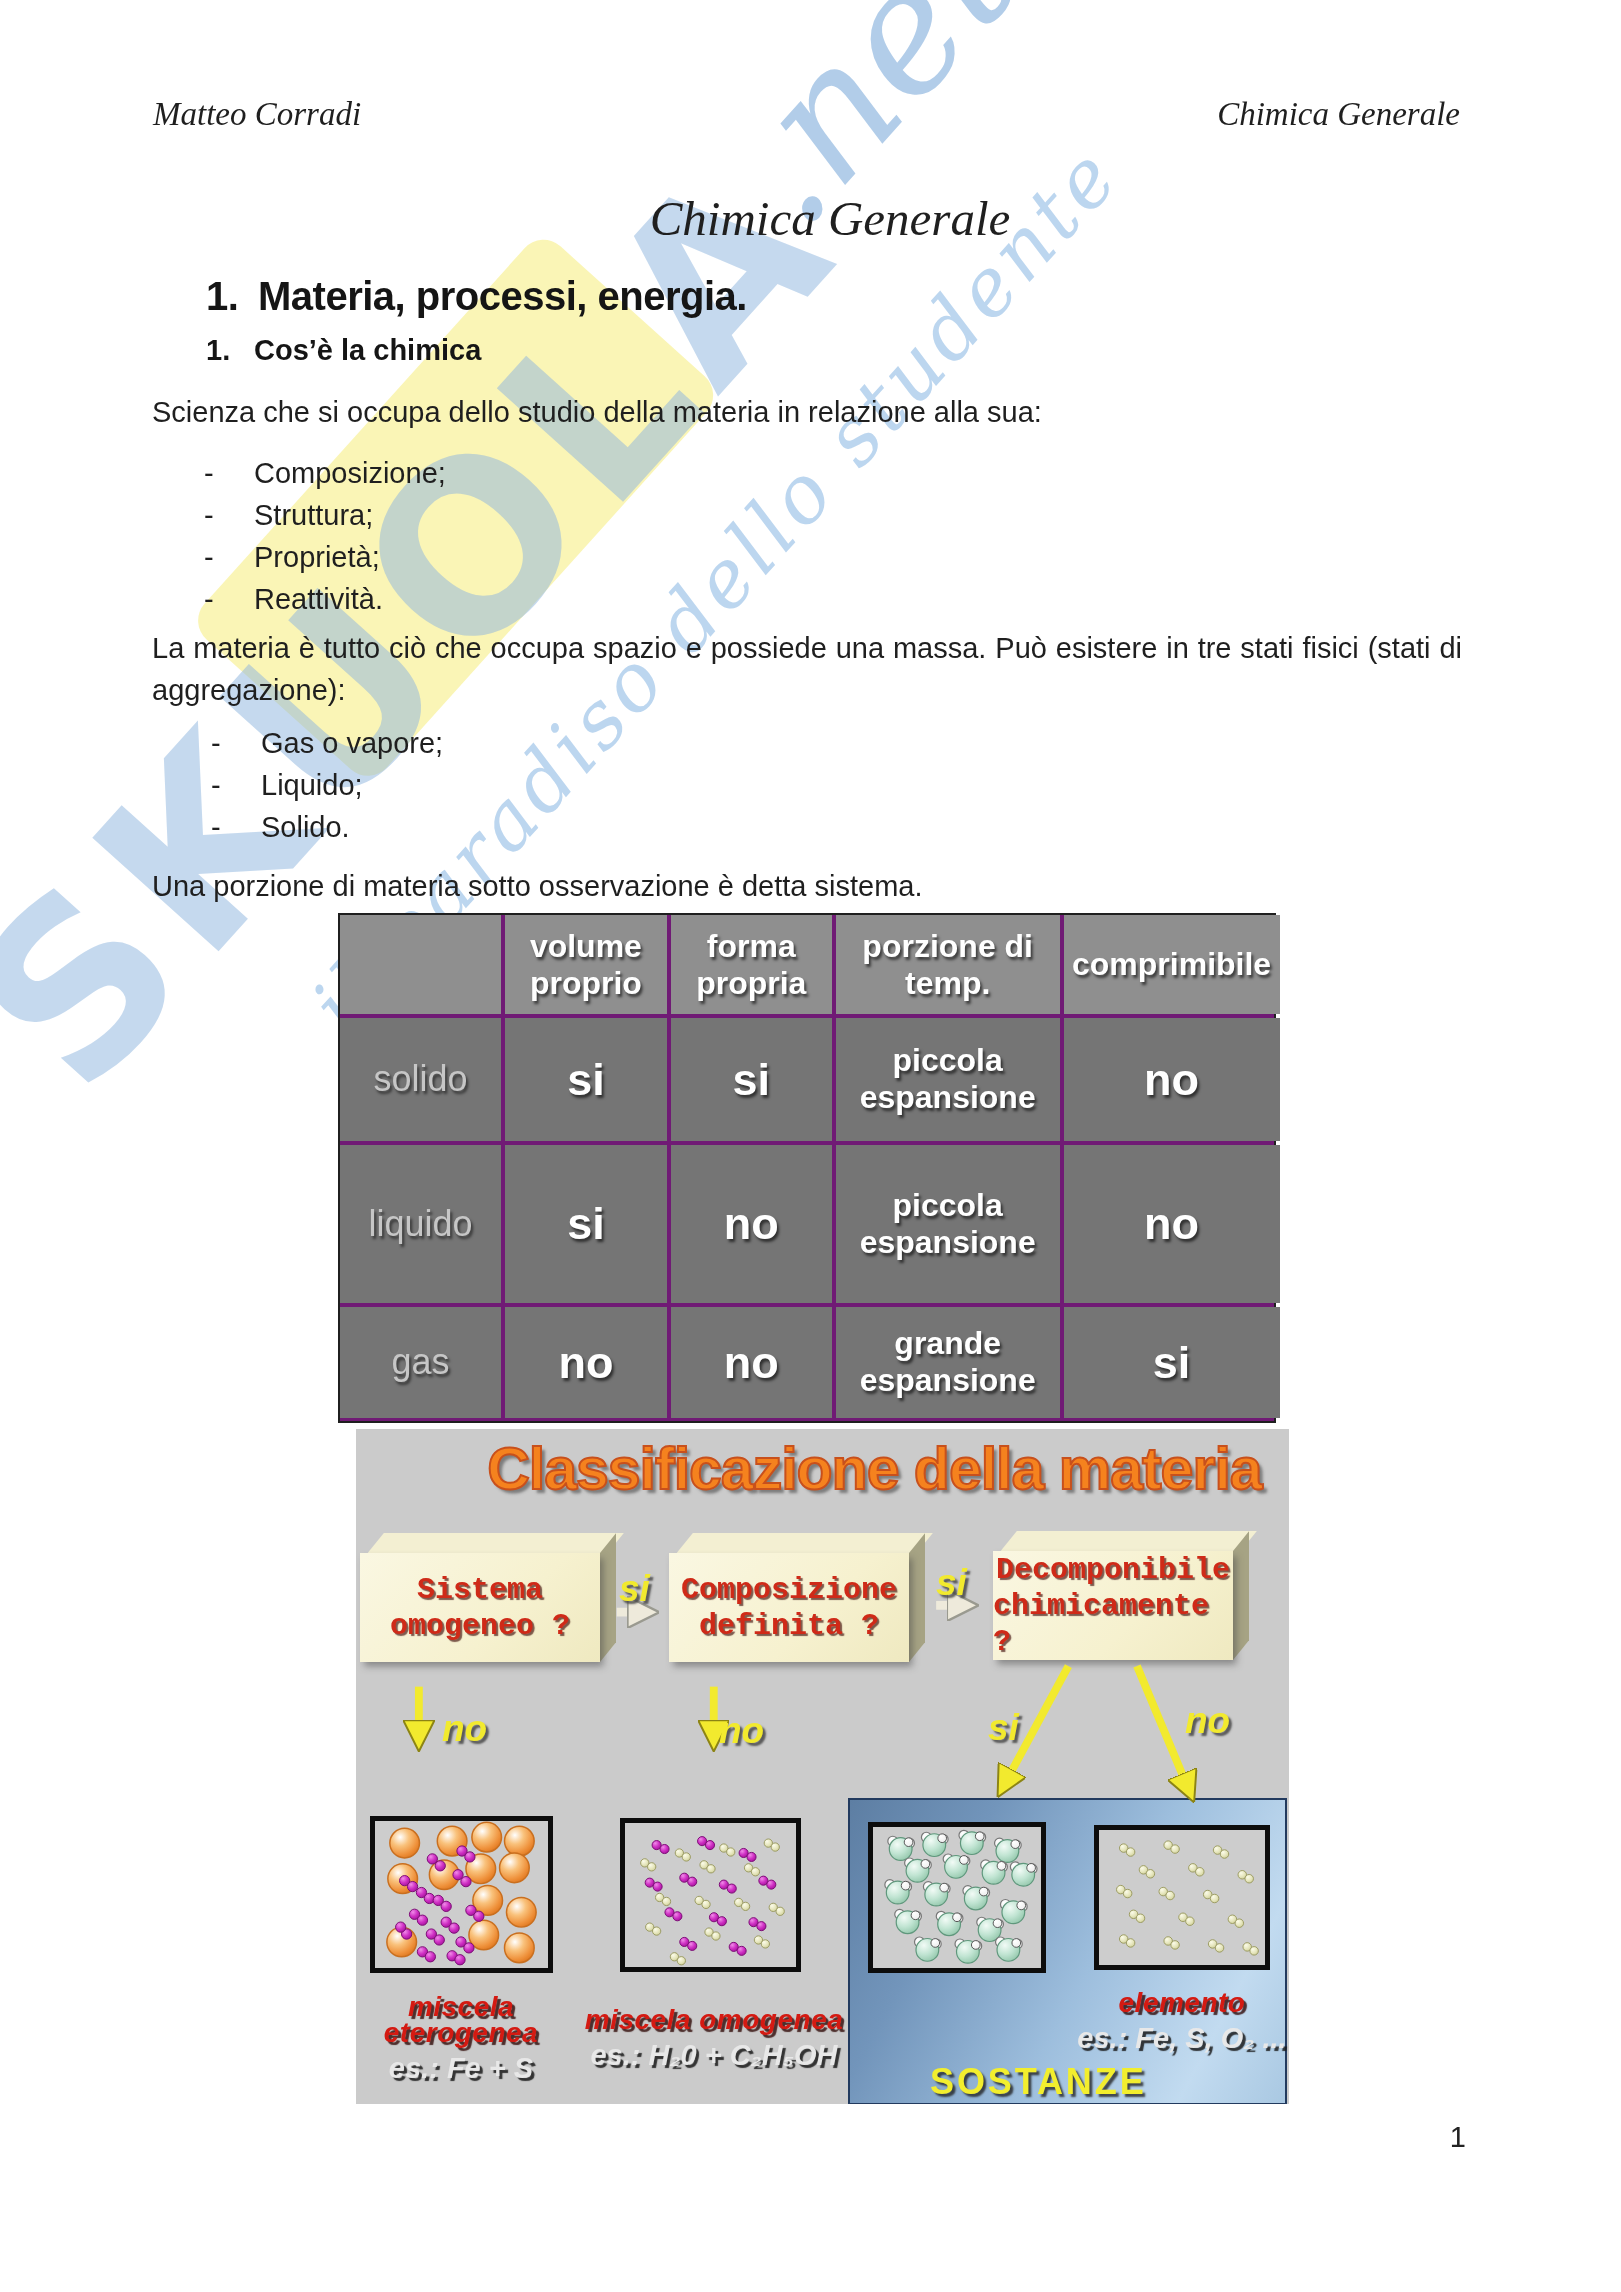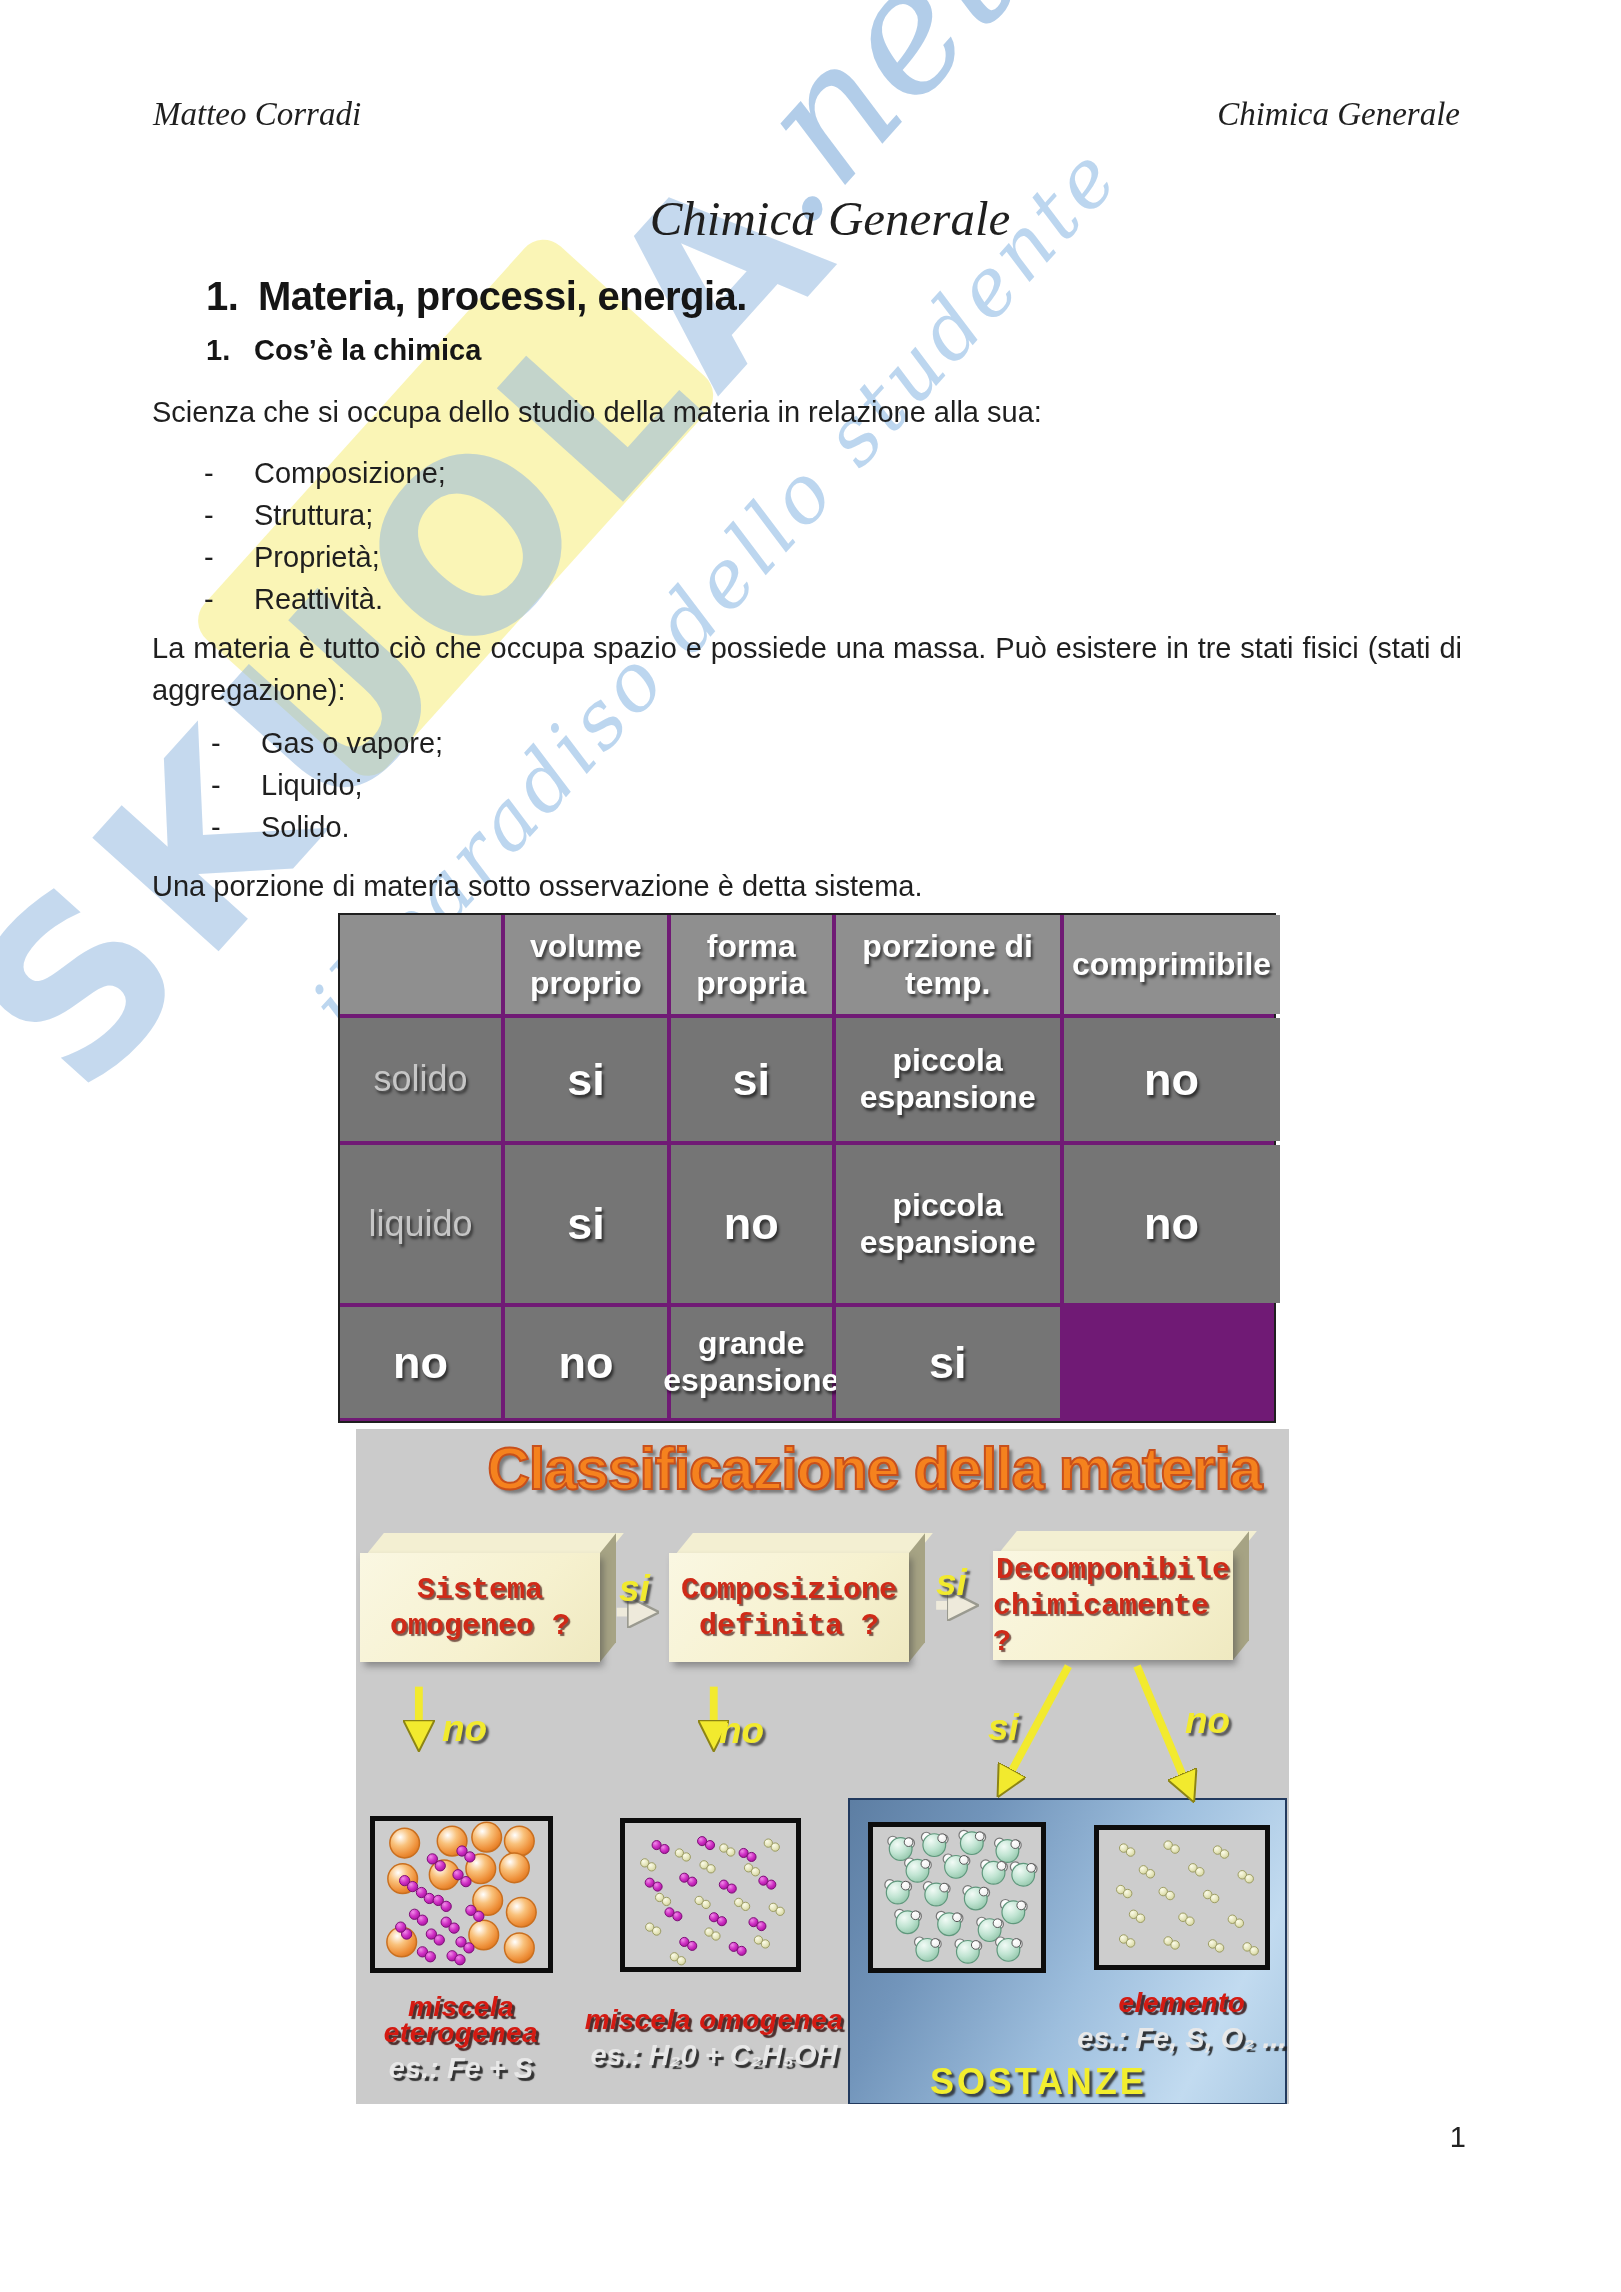--- a/index.html
+++ b/index.html
@@ -180,20 +180,21 @@
     <div class="c dc big">si</div>
     <div class="c dc">piccola espansione</div>
     <div class="c dc big">no</div>
 
     <div class="c lc">liquido</div>
     <div class="c dc big">si</div>
     <div class="c dc big">no</div>
     <div class="c dc">piccola espansione</div>
     <div class="c dc big">no</div>
 
+    <div class="c lc">gas</div>
     <div class="c dc big">no</div>
     <div class="c dc big">no</div>
     <div class="c dc">grande espansione</div>
     <div class="c dc big">si</div>
   </div>
 
   <div id="fig">
     <div id="fig-title">Classificazione della materia</div>
 
     <div class="b3d" id="b3d-1">

